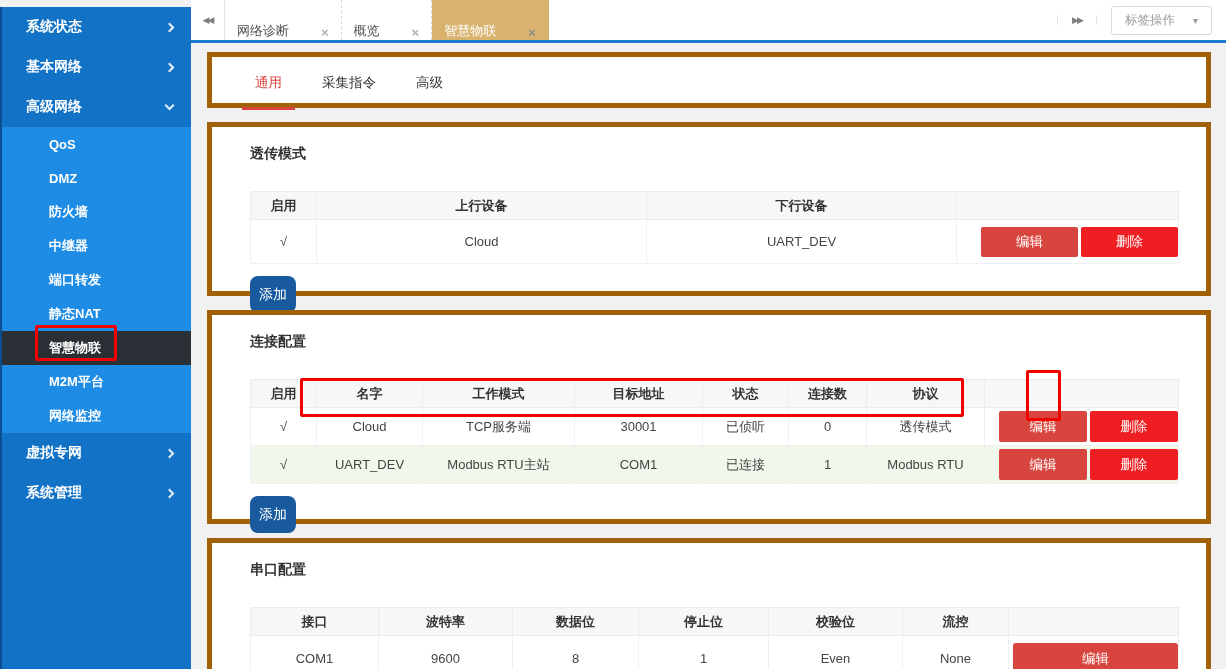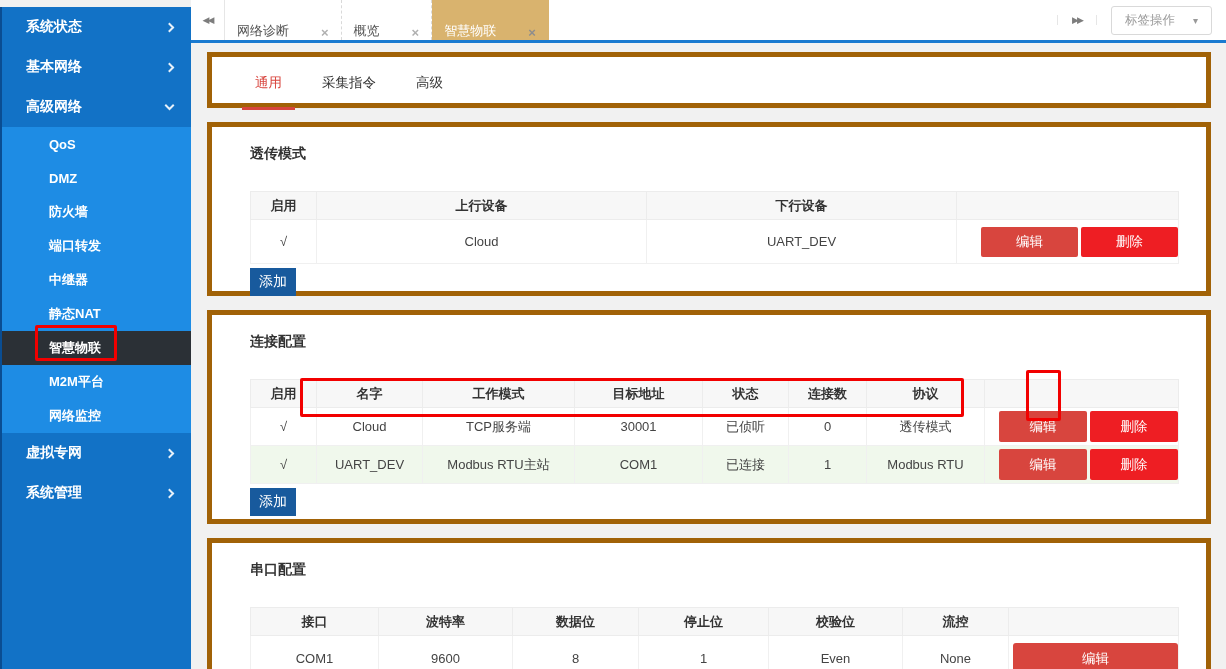--- a/index.html
+++ b/index.html
@@ -66,22 +66,22 @@
   .row-h46 td { height:46px; }
   tr.green td { background:#f0f8ec; }
   .acts { display:flex; gap:3px; justify-content:flex-end; align-items:center; }
   .btn { border:none; color:#fff; cursor:pointer; border-radius:2px; font-size:13.5px;
          font-family:Liberation Sans, sans-serif; }
   .btn-edit { background:#d8453e; }
   .btn-del  { background:#ee1e23; }
   .w97  { width:97px; height:30px; }
   .w88  { width:88px; height:31px; }
   .wide { width:165px; height:32px; border-radius:3px; }
-  .btn-add { margin-top:4px; background:#185a9d; color:#fff; width:46px; height:28px;
-             border:none; border-radius:0; font-size:14px; cursor:pointer; font-family:inherit; }
+  .btn-add { margin-top:12px; background:#185a9d; color:#fff; width:46px; height:37px;
+             border:none; border-radius:8px; font-size:14px; cursor:pointer; font-family:inherit; }
 
   
   .ann { position:absolute; border:3px solid #f20000; border-radius:2px;
          pointer-events:none; z-index:50; }
   #ann-sidebar { left:35px;  top:325px; width:82px;  height:36px; }
   #ann-row     { left:300px; top:378px; width:664px; height:39px; }
   #ann-edit    { left:1026px;top:370px; width:35px;  height:51px; }
 </style>
 </head>
 <body>
@@ -99,22 +99,22 @@
     </div>
     <div class="side-item">
       <span>高级网络</span>
       <span class="chev down"></span>
     </div>
 
     <div class="side-sub">
       <div class="sub-item">QoS</div>
       <div class="sub-item">DMZ</div>
       <div class="sub-item">防火墙</div>
+      <div class="sub-item">中继器</div>
       <div class="sub-item">端口转发</div>
-      <div class="sub-item">中继器</div>
       <div class="sub-item">静态NAT</div>
       <div class="sub-item selected">智慧物联</div>
       <div class="sub-item">M2M平台</div>
       <div class="sub-item">网络监控</div>
     </div>
 
     <div class="side-item">
       <span>虚拟专网</span>
       <span class="chev right"></span>
     </div>

